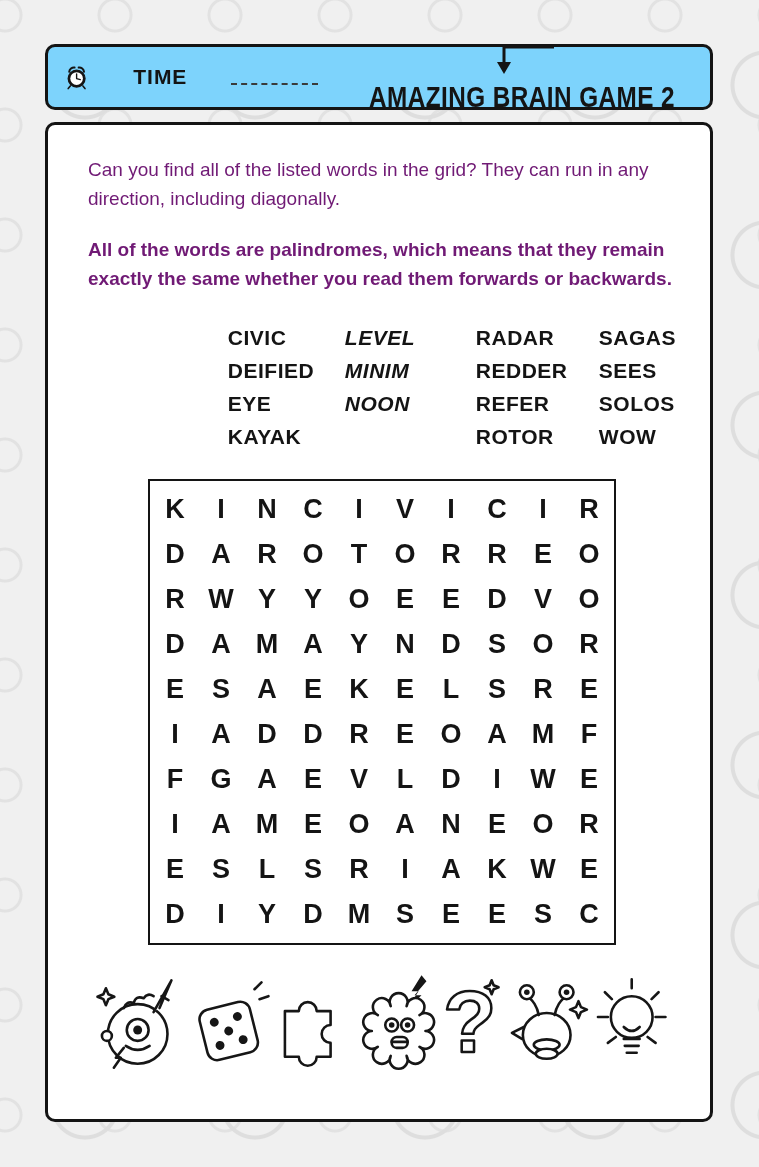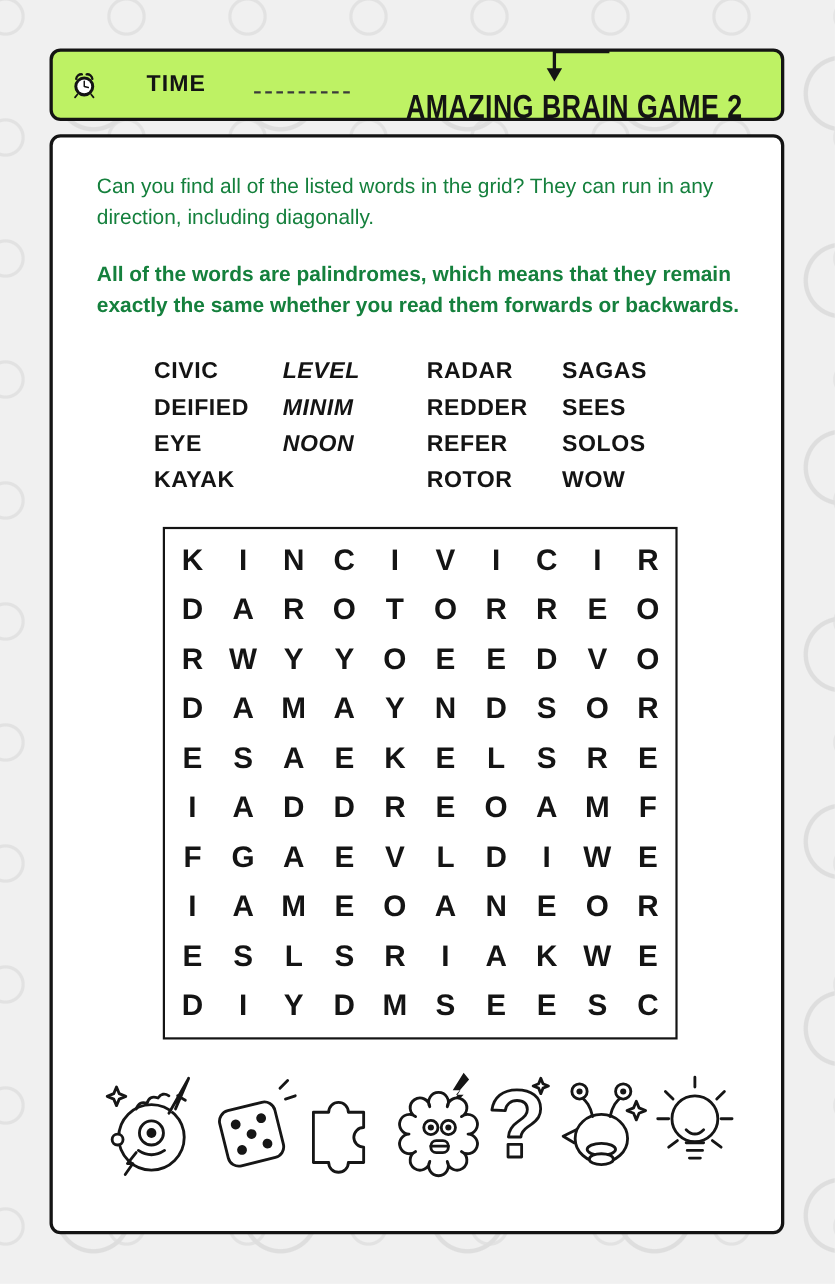--- a/index.html
+++ b/index.html
@@ -10,35 +10,35 @@
   .bg-pattern { position:absolute; inset:0;
     background-image:
       radial-gradient(circle, rgba(0,0,0,0) 30px, #dedede 31px, #dedede 34px, rgba(0,0,0,0) 35px),
       radial-gradient(circle, rgba(0,0,0,0) 14px, #e2e2e2 15px, #e2e2e2 17px, rgba(0,0,0,0) 18px),
       radial-gradient(circle, #dcdcdc 3px, rgba(0,0,0,0) 4px);
     background-size: 170px 170px, 110px 110px, 170px 170px;
     background-position: 0 0, 60px 70px, 0 0;
   }
 
   .header-box { position:absolute; left:45px; top:44px; width:668px; height:66px;
-    background:#bef264; border:3px solid #141414; border-radius:10px;
+    background:#7dd3fc; border:3px solid #141414; border-radius:10px;
     display:flex; align-items:center; padding:0 18px 0 16px;gap:34px; }
   .time-label { font-weight:800; font-size:21px; letter-spacing:1px; color:#141414; margin-left:10px; }
   .time-line { width:158px; height:16px; border-bottom:2px dashed #3a3a3a; margin-left:10px; }
   .title-group { margin-left:auto; display:flex; align-items:center; gap:6px;flex-direction:column; }
   .condensed { display:inline-block; transform:scale(0.9,1.12); transform-origin:center; }
   .page-title { font-size:27px; font-weight:800; color:#141414; white-space:nowrap; letter-spacing:0.5px; }
 
   .main-box { position:absolute; left:45px; top:122px; width:668px; height:1000px;
     background:#ffffff; border:3px solid #141414; border-radius:10px;
     padding:30px 34px 0 40px; }
-  .para { font-size:19px; line-height:29px; color:#15803d; max-width:600px; margin-bottom:22px; }
+  .para { font-size:19px; line-height:29px; color:#701a75; max-width:600px; margin-bottom:22px; }
   .para + .para { margin-top:4px;font-weight:bold; }
 
-  .word-list { display:flex; margin:28px 0 0 52px; }
+  .word-list { display:flex; margin:28px 0 0 52px;justify-content:flex-end; }
   .word-col:nth-child(1){ width:117px; }
   .word-col:nth-child(2){ width:131px;font-style:italic; }
   .word-col:nth-child(3){ width:123px; }
   .word-col:nth-child(4){ width:auto; }
   .word { font-weight:800; font-size:21px; line-height:33px; letter-spacing:0.5px; color:#141414; }
 
   .grid-wrap { margin:26px auto 0; width:468px; border:2.5px solid #141414;
     display:grid; grid-template-columns:repeat(10,46px); grid-auto-rows:45px;
     justify-content:center; padding:6px 0; background:#ffffff; }
   .cell { display:flex; align-items:center; justify-content:center;

